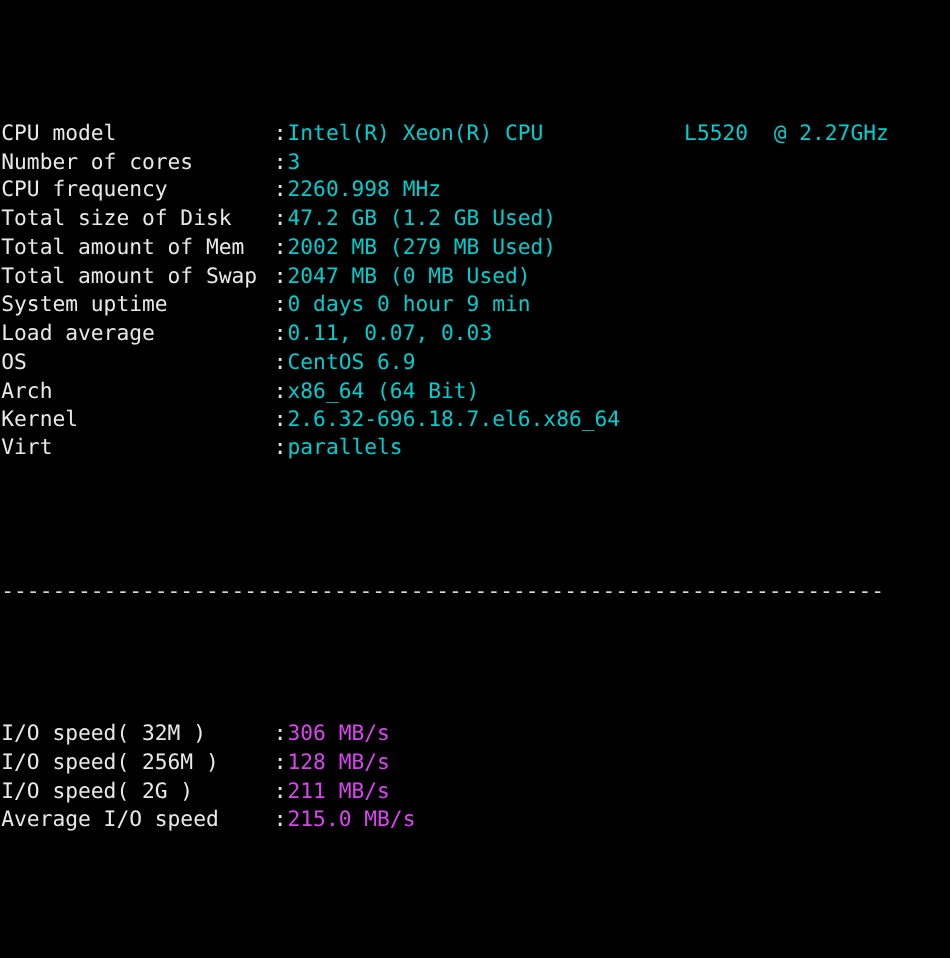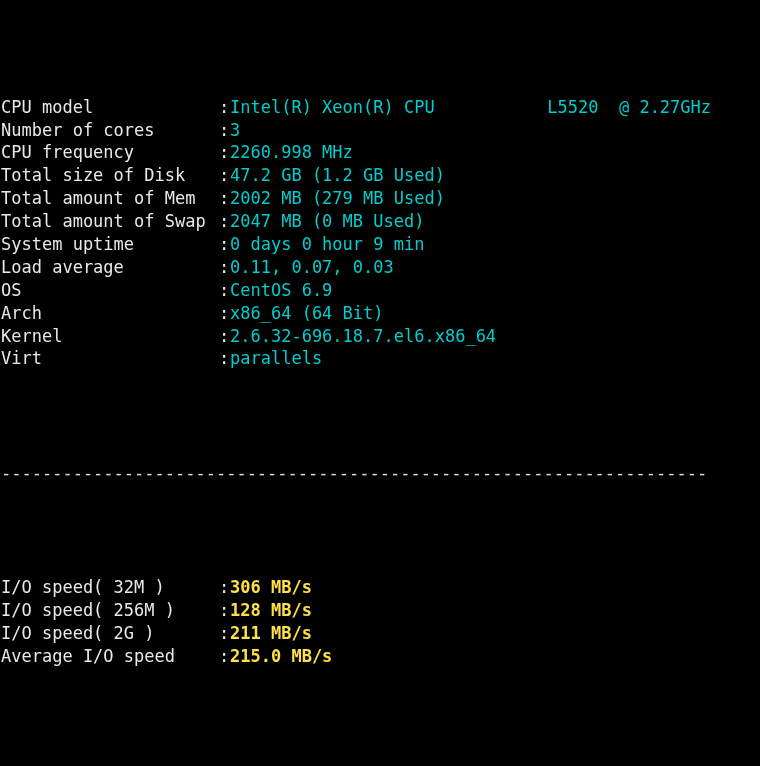--- a/index.html
+++ b/index.html
@@ -27,21 +27,21 @@
     border-radius: 16px;
   }
   .line {
     height: 22.9px;
     white-space: pre;
     display: block;
   }
   
   .c-white  { color: #e8e8e8; }
   .c-cyan   { color: #00cdcd; text-align: center; }
-  .c-yellow { color: #fde047; font-weight: bold; }
+  .c-yellow { color: #d946ef; }
 
   .sep { color: #d9d9d9; letter-spacing: 0px; }
 
   .kv { position: relative; height: 22.9px; }
   .kv > span { position: absolute; top: 0; white-space: pre; }
   .kv-label { left: 0px; }
   .kv-colon { left: 218px; }
   .kv-value { left: 229px; }
 </style>
 </head>

